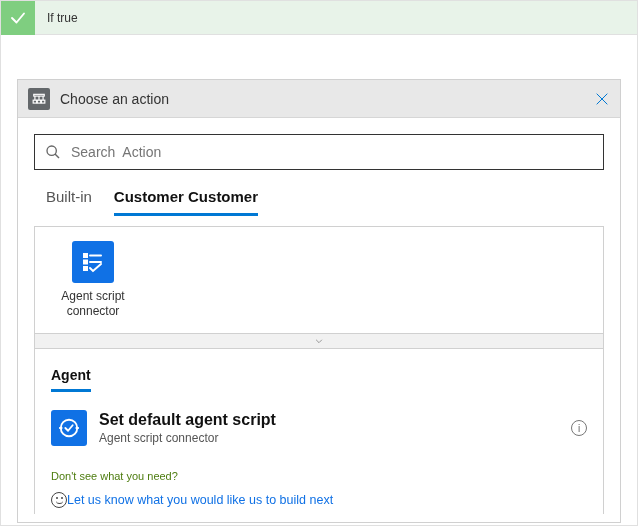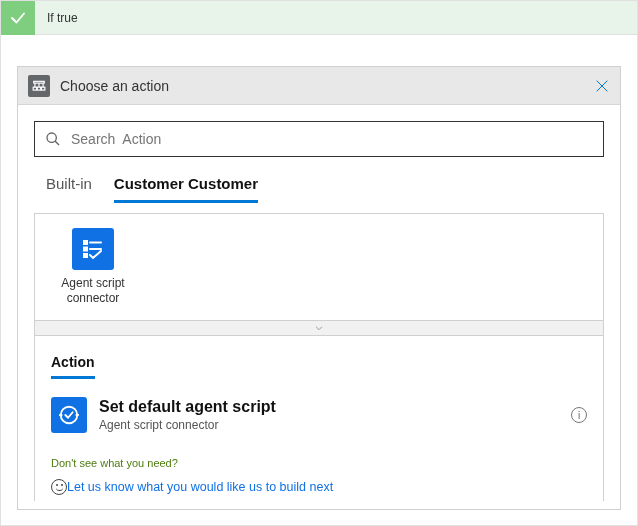--- a/index.html
+++ b/index.html
@@ -30,21 +30,21 @@
     justify-content: center;
     flex-shrink: 0;
   }
   .top-bar .check svg { stroke: #fff; }
   .top-bar .label {
     padding-left: 12px;
     font-size: 12px;
     color: #333;
   }
   .main-panel {
-    margin: 31px 16px 0 16px;
+    margin: 44px 16px 0 16px;
     border: 1px solid #d0d0d0;
     background: #fff;
   }
   .panel-header {
     display: flex;
     align-items: center;
     height: 38px;
     background: #e8e8e8;
     border-bottom: 1px solid #d6d6d6;
     padding: 0 10px;
@@ -290,21 +290,21 @@
       </div>
     </div>
 
     <div class="expander">
       <svg width="14" height="10" viewBox="0 0 24 24" fill="none" stroke="#888" stroke-width="2">
           <polyline points="5 9 12 16 19 9"></polyline>
         </svg>
     </div>
 
     <div class="section-title-wrap">
-      <span class="section-title">Action</span>
+      <span class="section-title">Agent</span>
     </div>
 
     <div class="action-list">
       <div class="action-item">
         <div class="act-icon">
           <svg width="22" height="22" viewBox="0 0 24 24" fill="none" stroke="#fff" stroke-width="2" stroke-linecap="round" stroke-linejoin="round">
               <circle cx="12" cy="12" r="9"></circle>
               <polyline points="8 12 11 15 16 9"></polyline>
               <line x1="2" y1="12" x2="4" y2="12"></line>
               <line x1="20" y1="12" x2="22" y2="12"></line>

